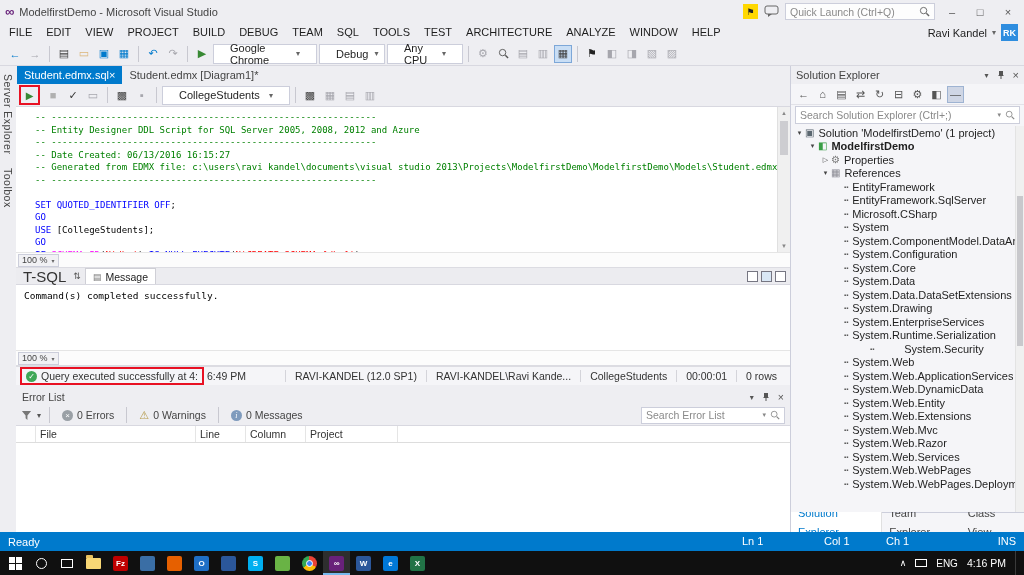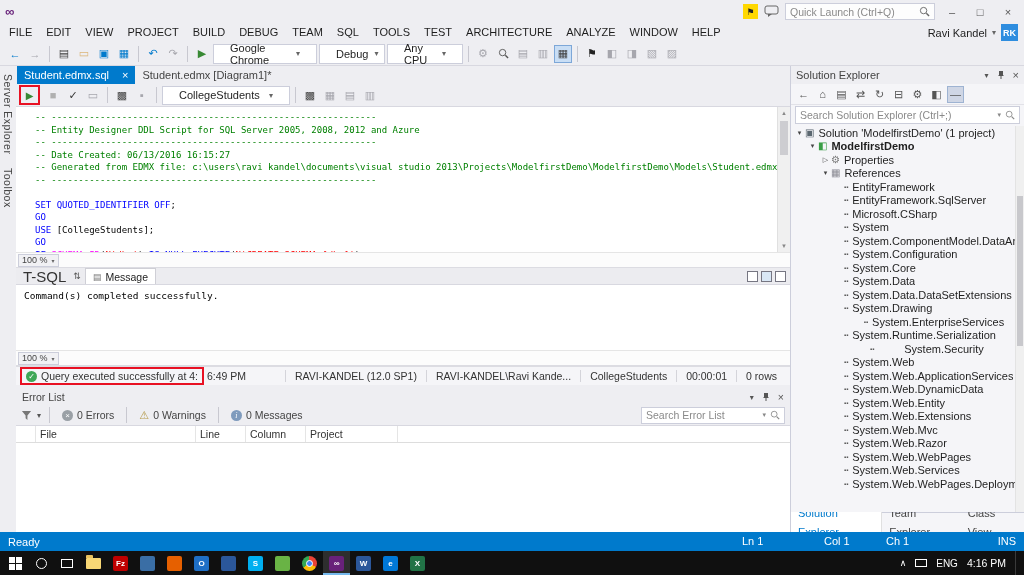--- a/index.html
+++ b/index.html
@@ -29,21 +29,21 @@
 .glyph-blue{color:#007acc}.glyph-green{color:#388934}.glyph-gray{color:#a6a6ad}.glyph-dark{color:#444}
 .toggled{background:#c9def5;border:1px solid #7da7d8}
 
 .main{flex:1;display:flex;min-height:0}
 
 .left-strip{width:16px;background:#eeeef2;display:flex;flex-direction:column;align-items:center;padding-top:8px;gap:14px}
 .vtab{writing-mode:vertical-rl;font-size:10.5px;color:#444;letter-spacing:.5px}
 
 .center{flex:1;min-width:0;display:flex;flex-direction:column;background:#fff}
 .doc-tabs{height:18px;display:flex;align-items:flex-end;background:#eeeef2;padding-left:1px}
-.doc-tab{display:flex;align-items:center;height:18px;padding:0 7px;font-size:11px;color:#444;gap:13px}
+.doc-tab{display:flex;align-items:center;height:18px;padding:0 7px;font-size:11px;color:#444;gap:0}
 .doc-tab.active{background:#007acc;color:#fff}
 .tab-close{font-size:11px;line-height:11px}
 .sql-toolbar{height:23px;display:flex;align-items:center;background:#eeeef2;padding:0 3px;gap:2px;border-bottom:1px solid #d8d8e0}
 .exec-wrap{border:2px solid #e81123;display:inline-flex;padding:0;margin-right:2px}
 .exec-btn{width:17px;height:16px;display:flex;align-items:center;justify-content:center;color:#388934;font-size:10px;background:#eeeef2}
 .db-combo{width:128px;height:19px}
 .code-area{height:146px;position:relative;background:#fff;padding:4px 14px 0 19px;overflow:hidden;border-bottom:1px solid #e5e5e5}
 .code-line{height:12.5px;line-height:12.5px;font-family:"DejaVu Sans Mono",monospace;font-size:9px;white-space:pre}
 .c-comment{color:#008000}.c-keyword{color:#0000ff}.c-plain{color:#000}.c-string{color:#ff0000}.c-function{color:#ff00ff}
 .vscroll{position:absolute;right:0;top:0;bottom:0;width:13px;background:#f0f0f0;border-left:1px solid #e0e0e0}
@@ -131,20 +131,21 @@
 .tray .time{font-size:10.5px}
 .show-desktop{width:4px;height:24px;border-left:1px solid #3a3a3a}
 </style>
 </head>
 <body>
 
 <div class="app">
 
   <div class="titlebar">
     <span class="vs-logo">∞</span>
+    <span class="tb-title">ModelfirstDemo - Microsoft Visual Studio</span>
     <div class="tb-right">
       <span class="notify-ico">⚑</span>
       <svg width="15" height="13" viewBox="0 0 15 13">
           <rect x="1" y="1" width="13" height="8" rx="2" fill="none" stroke="#666"></rect>
           <path d="M4 9 L4 12 L8 9 Z" fill="#666"></path>
         </svg>
       <div class="quick-launch">
         <span>Quick Launch (Ctrl+Q)</span>
         <svg width="11" height="11" viewBox="0 0 12 12">
             <circle cx="5" cy="5" r="3.5" fill="none" stroke="#666"></circle>
@@ -485,21 +486,21 @@
             <div class="tree-row" style="padding-left: 42px;">
               <span class="tree-arrow"></span>
               <span class="node-icon ni-reference">▪▪</span>
               <span class="tree-label">System.Data.DataSetExtensions</span>
             </div>
             <div class="tree-row" style="padding-left: 42px;">
               <span class="tree-arrow"></span>
               <span class="node-icon ni-reference">▪▪</span>
               <span class="tree-label">System.Drawing</span>
             </div>
-            <div class="tree-row" style="padding-left: 42px; justify-content: center;">
+            <div class="tree-row" style="padding-left: 42px;">
               <span class="tree-arrow"></span>
               <span class="node-icon ni-reference">▪▪</span>
               <span class="tree-label">System.EnterpriseServices</span>
             </div>
             <div class="tree-row" style="padding-left: 42px;">
               <span class="tree-arrow"></span>
               <span class="node-icon ni-reference">▪▪</span>
               <span class="tree-label">System.Runtime.Serialization</span>
             </div>
             <div class="tree-row" style="padding-left: 42px; gap: 26px;">
@@ -538,26 +539,26 @@
               <span class="tree-label">System.Web.Mvc</span>
             </div>
             <div class="tree-row" style="padding-left: 42px;">
               <span class="tree-arrow"></span>
               <span class="node-icon ni-reference">▪▪</span>
               <span class="tree-label">System.Web.Razor</span>
             </div>
             <div class="tree-row" style="padding-left: 42px;">
               <span class="tree-arrow"></span>
               <span class="node-icon ni-reference">▪▪</span>
+              <span class="tree-label">System.Web.Services</span>
+            </div>
+            <div class="tree-row" style="padding-left: 42px;">
+              <span class="tree-arrow"></span>
+              <span class="node-icon ni-reference">▪▪</span>
               <span class="tree-label">System.Web.WebPages</span>
-            </div>
-            <div class="tree-row" style="padding-left: 42px;">
-              <span class="tree-arrow"></span>
-              <span class="node-icon ni-reference">▪▪</span>
-              <span class="tree-label">System.Web.Services</span>
             </div>
             <div class="tree-row" style="padding-left: 42px;">
               <span class="tree-arrow"></span>
               <span class="node-icon ni-reference">▪▪</span>
               <span class="tree-label">System.Web.WebPages.Deployment</span>
             </div>
           </div>
         <div class="tree-scroll">
           <div class="thumb"></div>
         </div>

